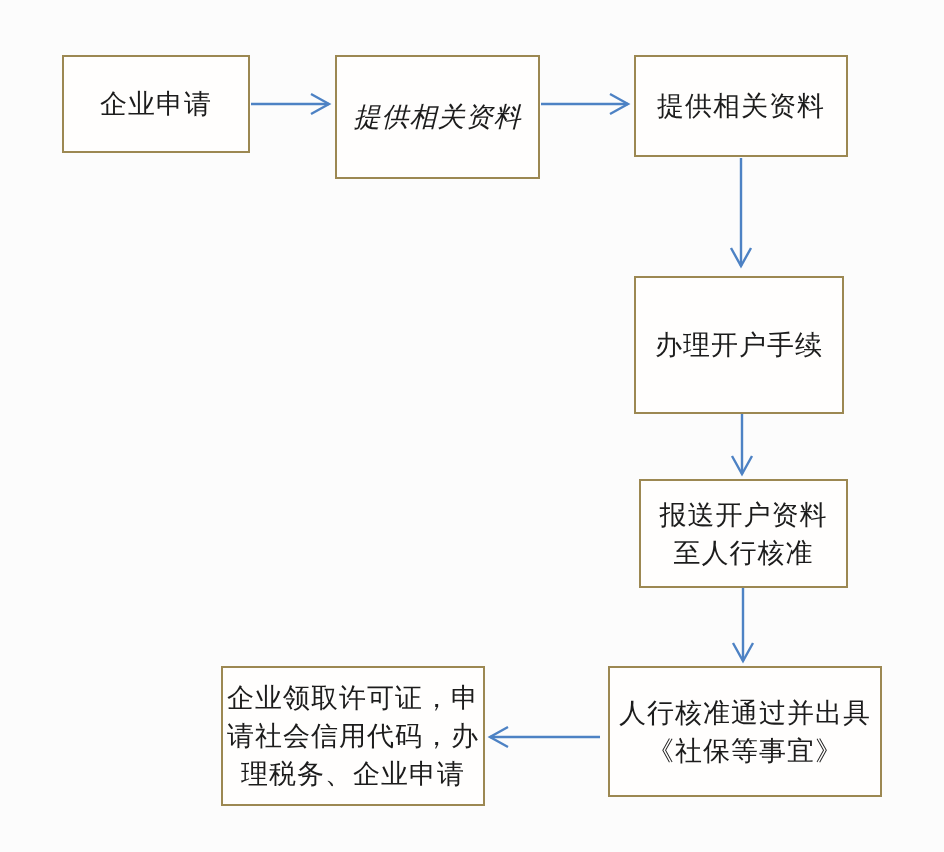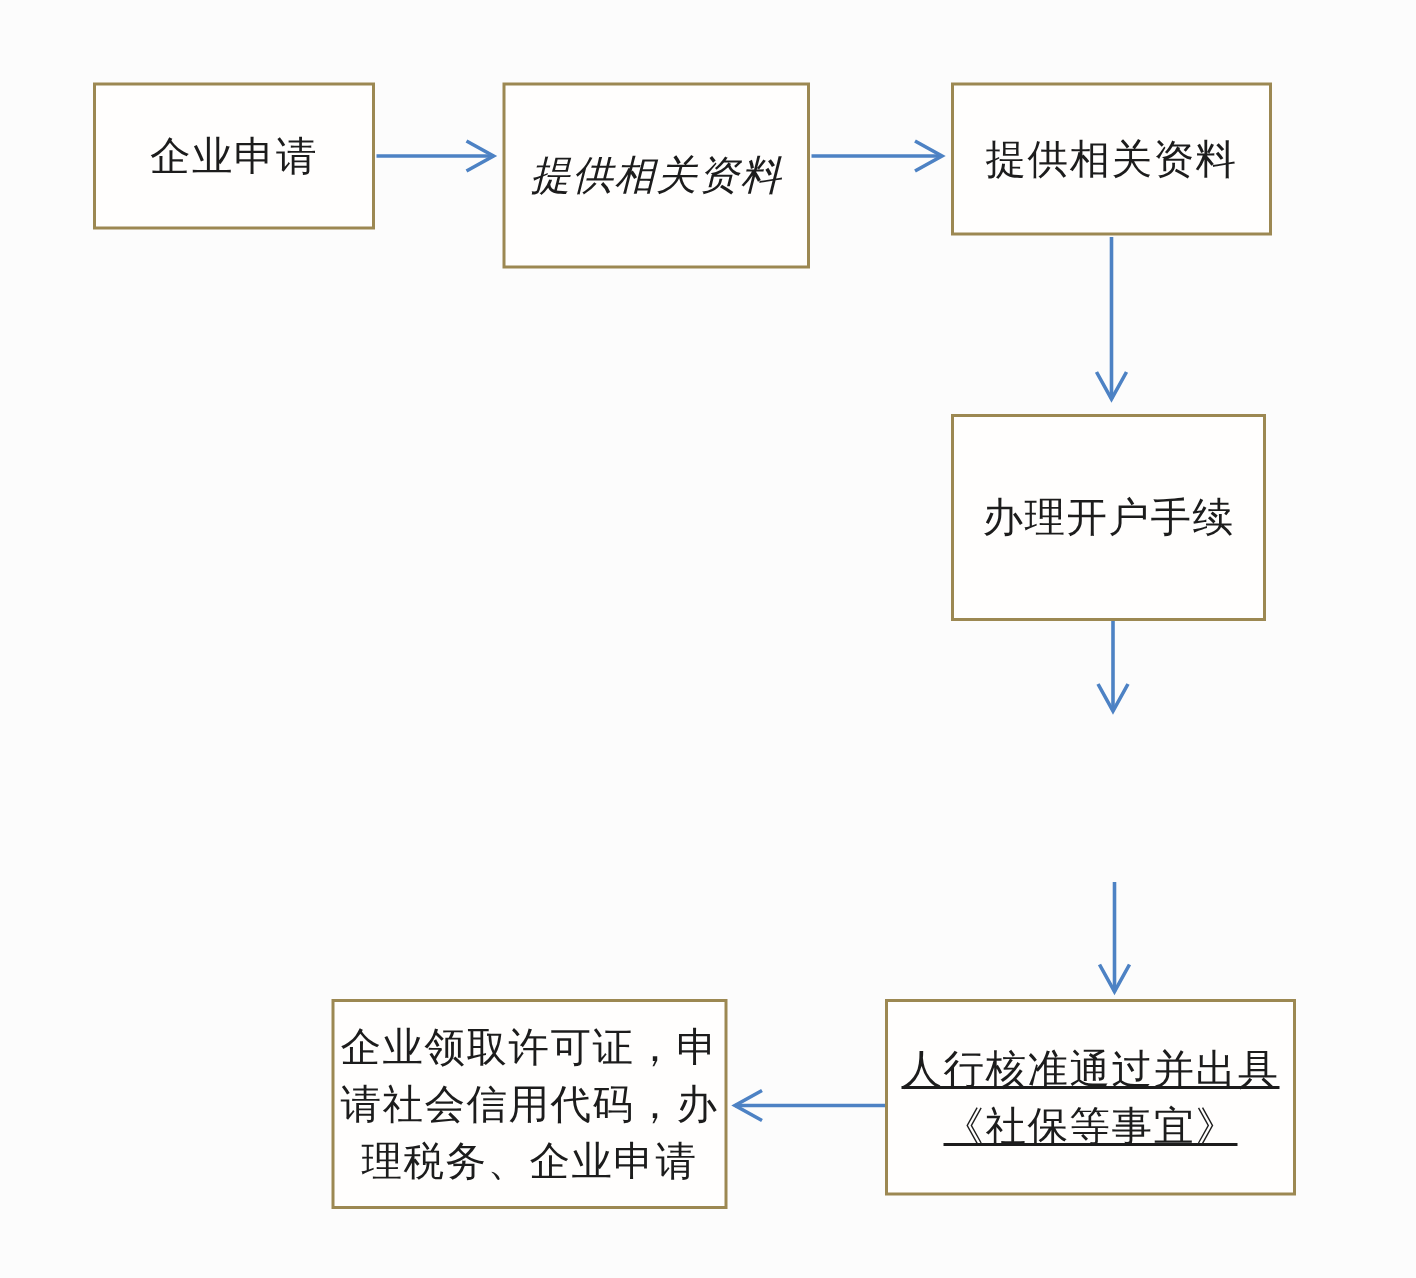--- a/index.html
+++ b/index.html
@@ -42,21 +42,21 @@
     letter-spacing: 1px;
   }
   .node-line { display: block; white-space: nowrap; }
 
   
   .node-0 { left: 62px;  top: 55px;  width: 188px; height: 98px; }
   .node-1 { left: 335px; top: 55px;  width: 205px; height: 124px; font-style: italic; }
   .node-2 { left: 634px; top: 55px;  width: 214px; height: 102px; }
   .node-3 { left: 634px; top: 276px; width: 210px; height: 138px; }
   .node-4 { left: 639px; top: 479px; width: 209px; height: 109px; }
-  .node-5 { left: 590px; top: 666px; width: 274px; height: 131px; text-decoration: underline; }
+  .node-5 { left: 608px; top: 666px; width: 274px; height: 131px; }
   .node-6 { left: 221px; top: 666px; width: 264px; height: 140px; }
 
   .edge-line {
     stroke: var(--arrow-color);
     stroke-width: 2.4;
     fill: none;
   }
 </style>
 </head>
 <body>
@@ -86,20 +86,24 @@
   </div>
 
   <div class="node node-2">
     <span class="node-line">提供相关资料</span>
   </div>
 
   <div class="node node-3">
     <span class="node-line">办理开户手续</span>
   </div>
 
+  <div class="node node-4">
+    <span class="node-line">报送开户资料</span>
+    <span class="node-line">至人行核准</span>
+  </div>
 
   <div class="node node-5">
     <span class="node-line">人行核准通过并出具</span>
     <span class="node-line">《社保等事宜》</span>
   </div>
 
   <div class="node node-6">
     <span class="node-line">企业领取许可证，申</span>
     <span class="node-line">请社会信用代码，办</span>
     <span class="node-line">理税务、企业申请</span>

